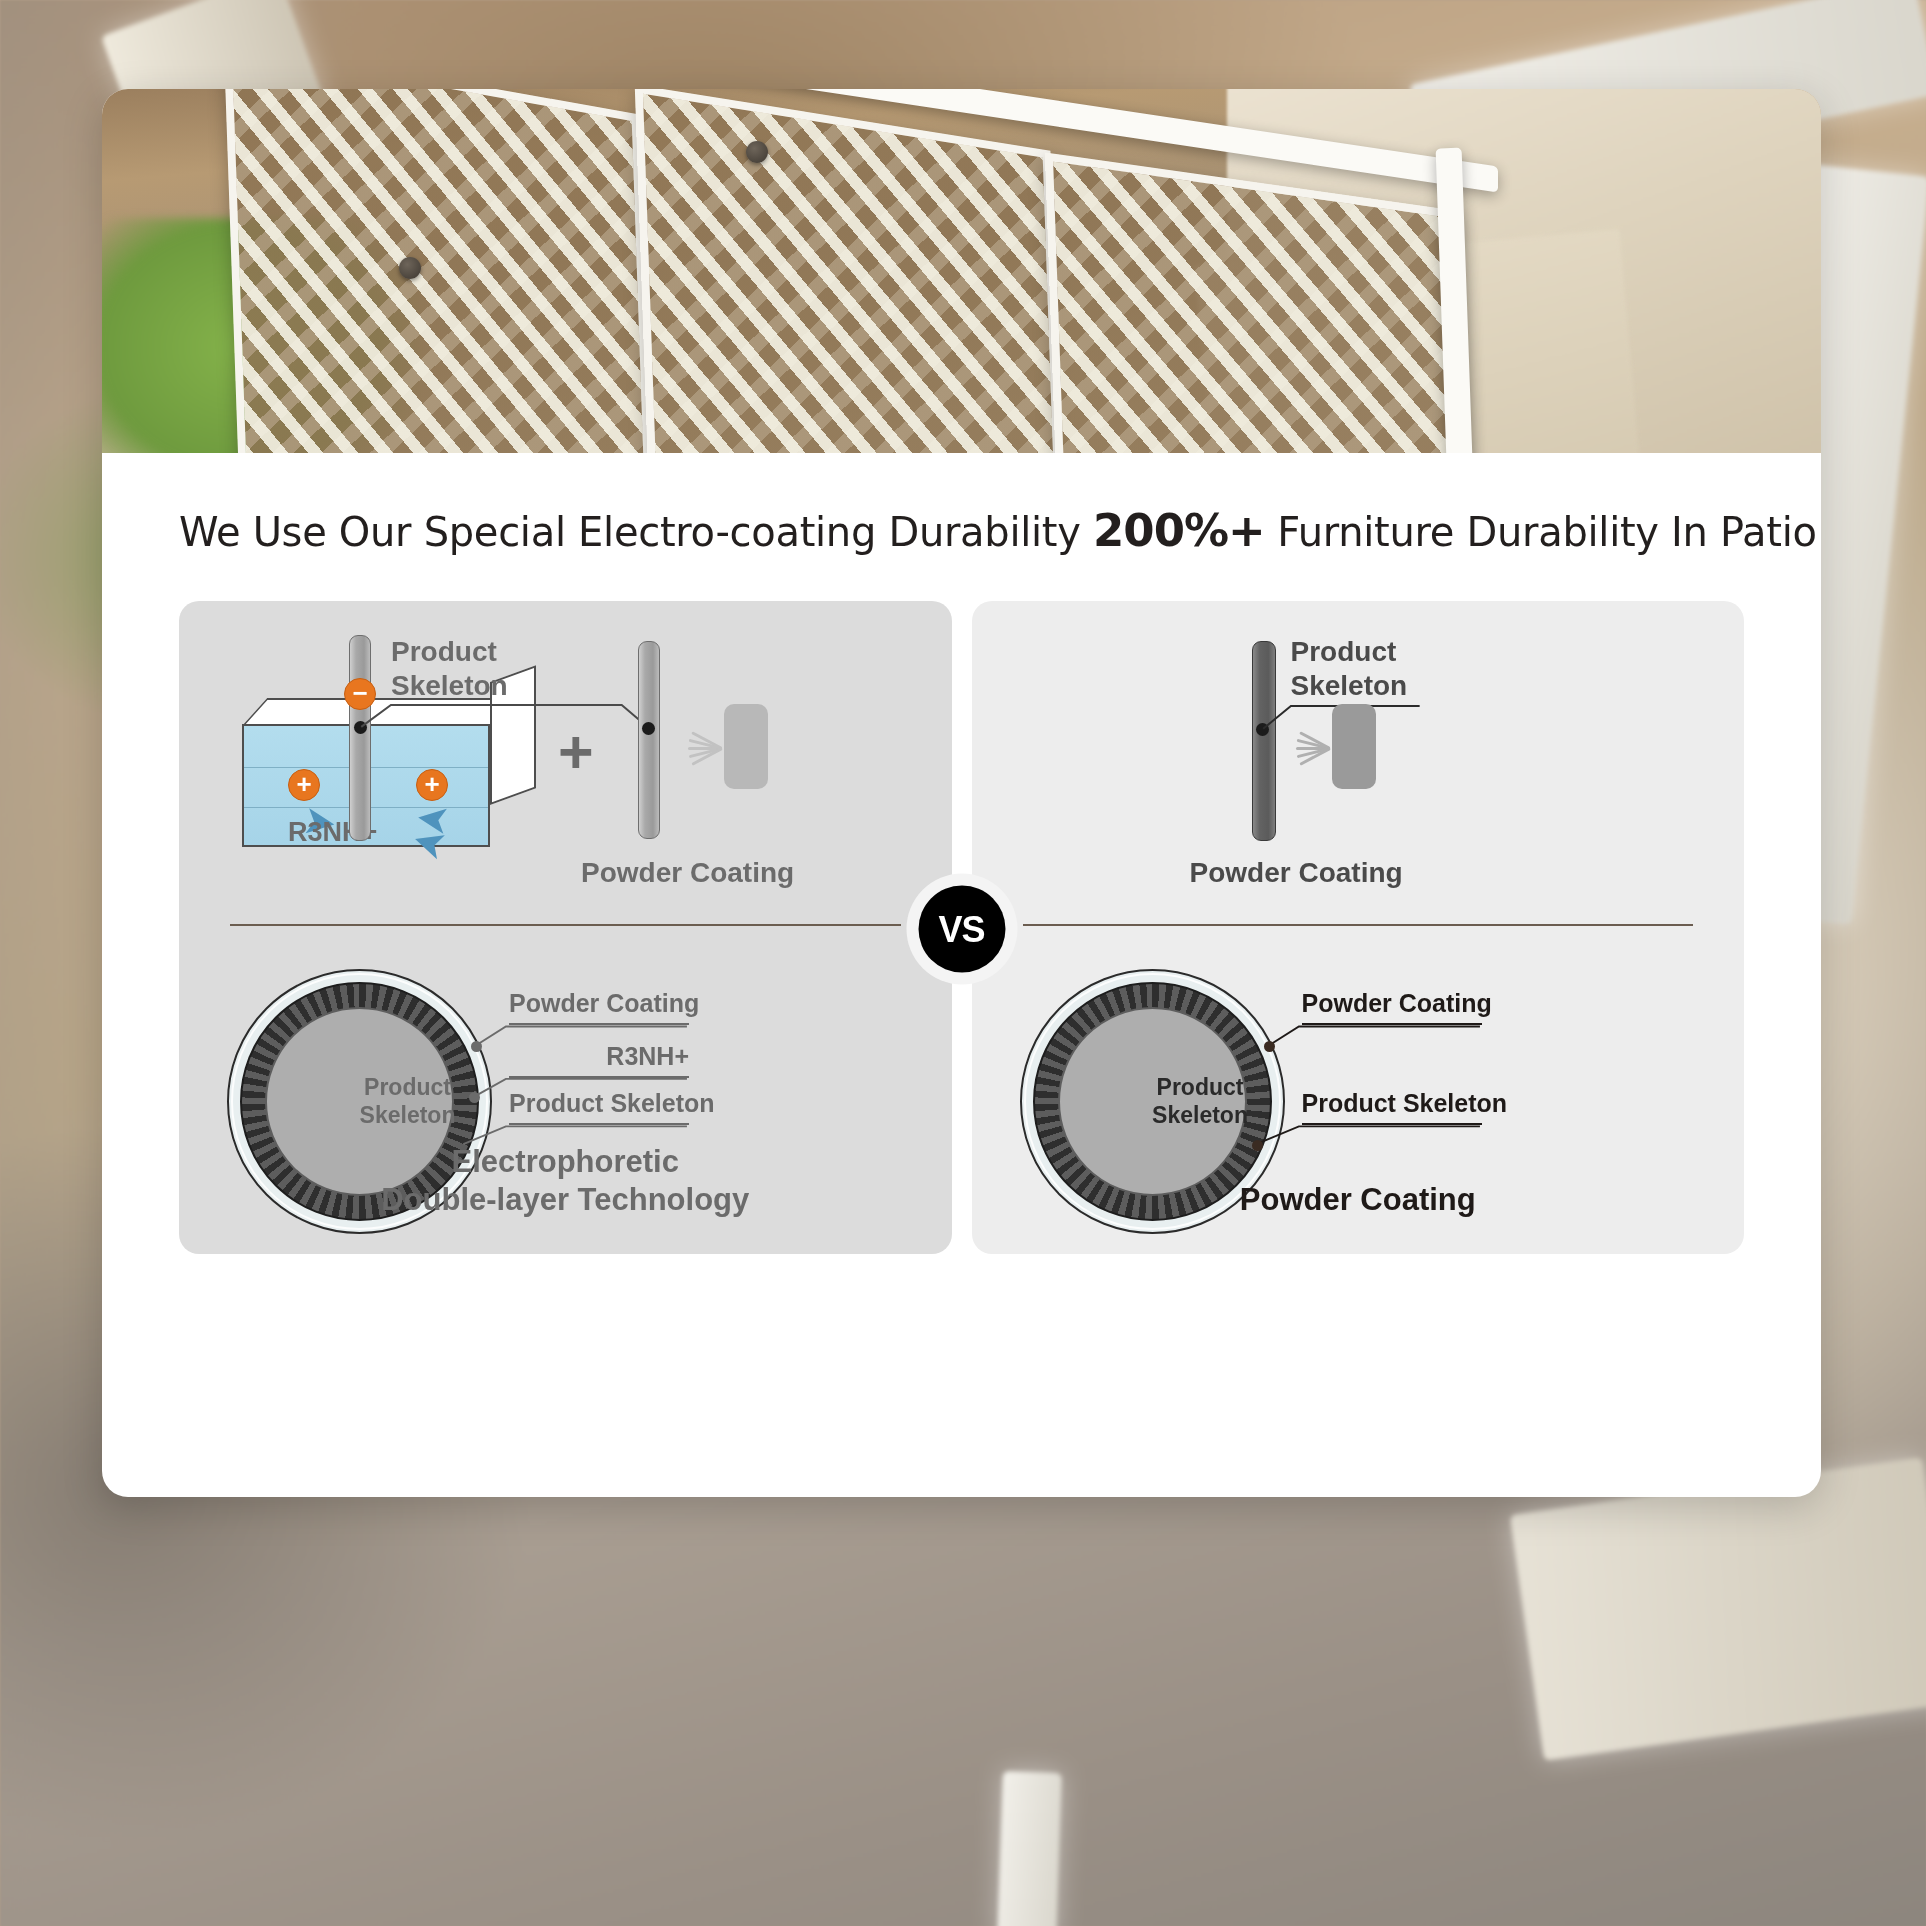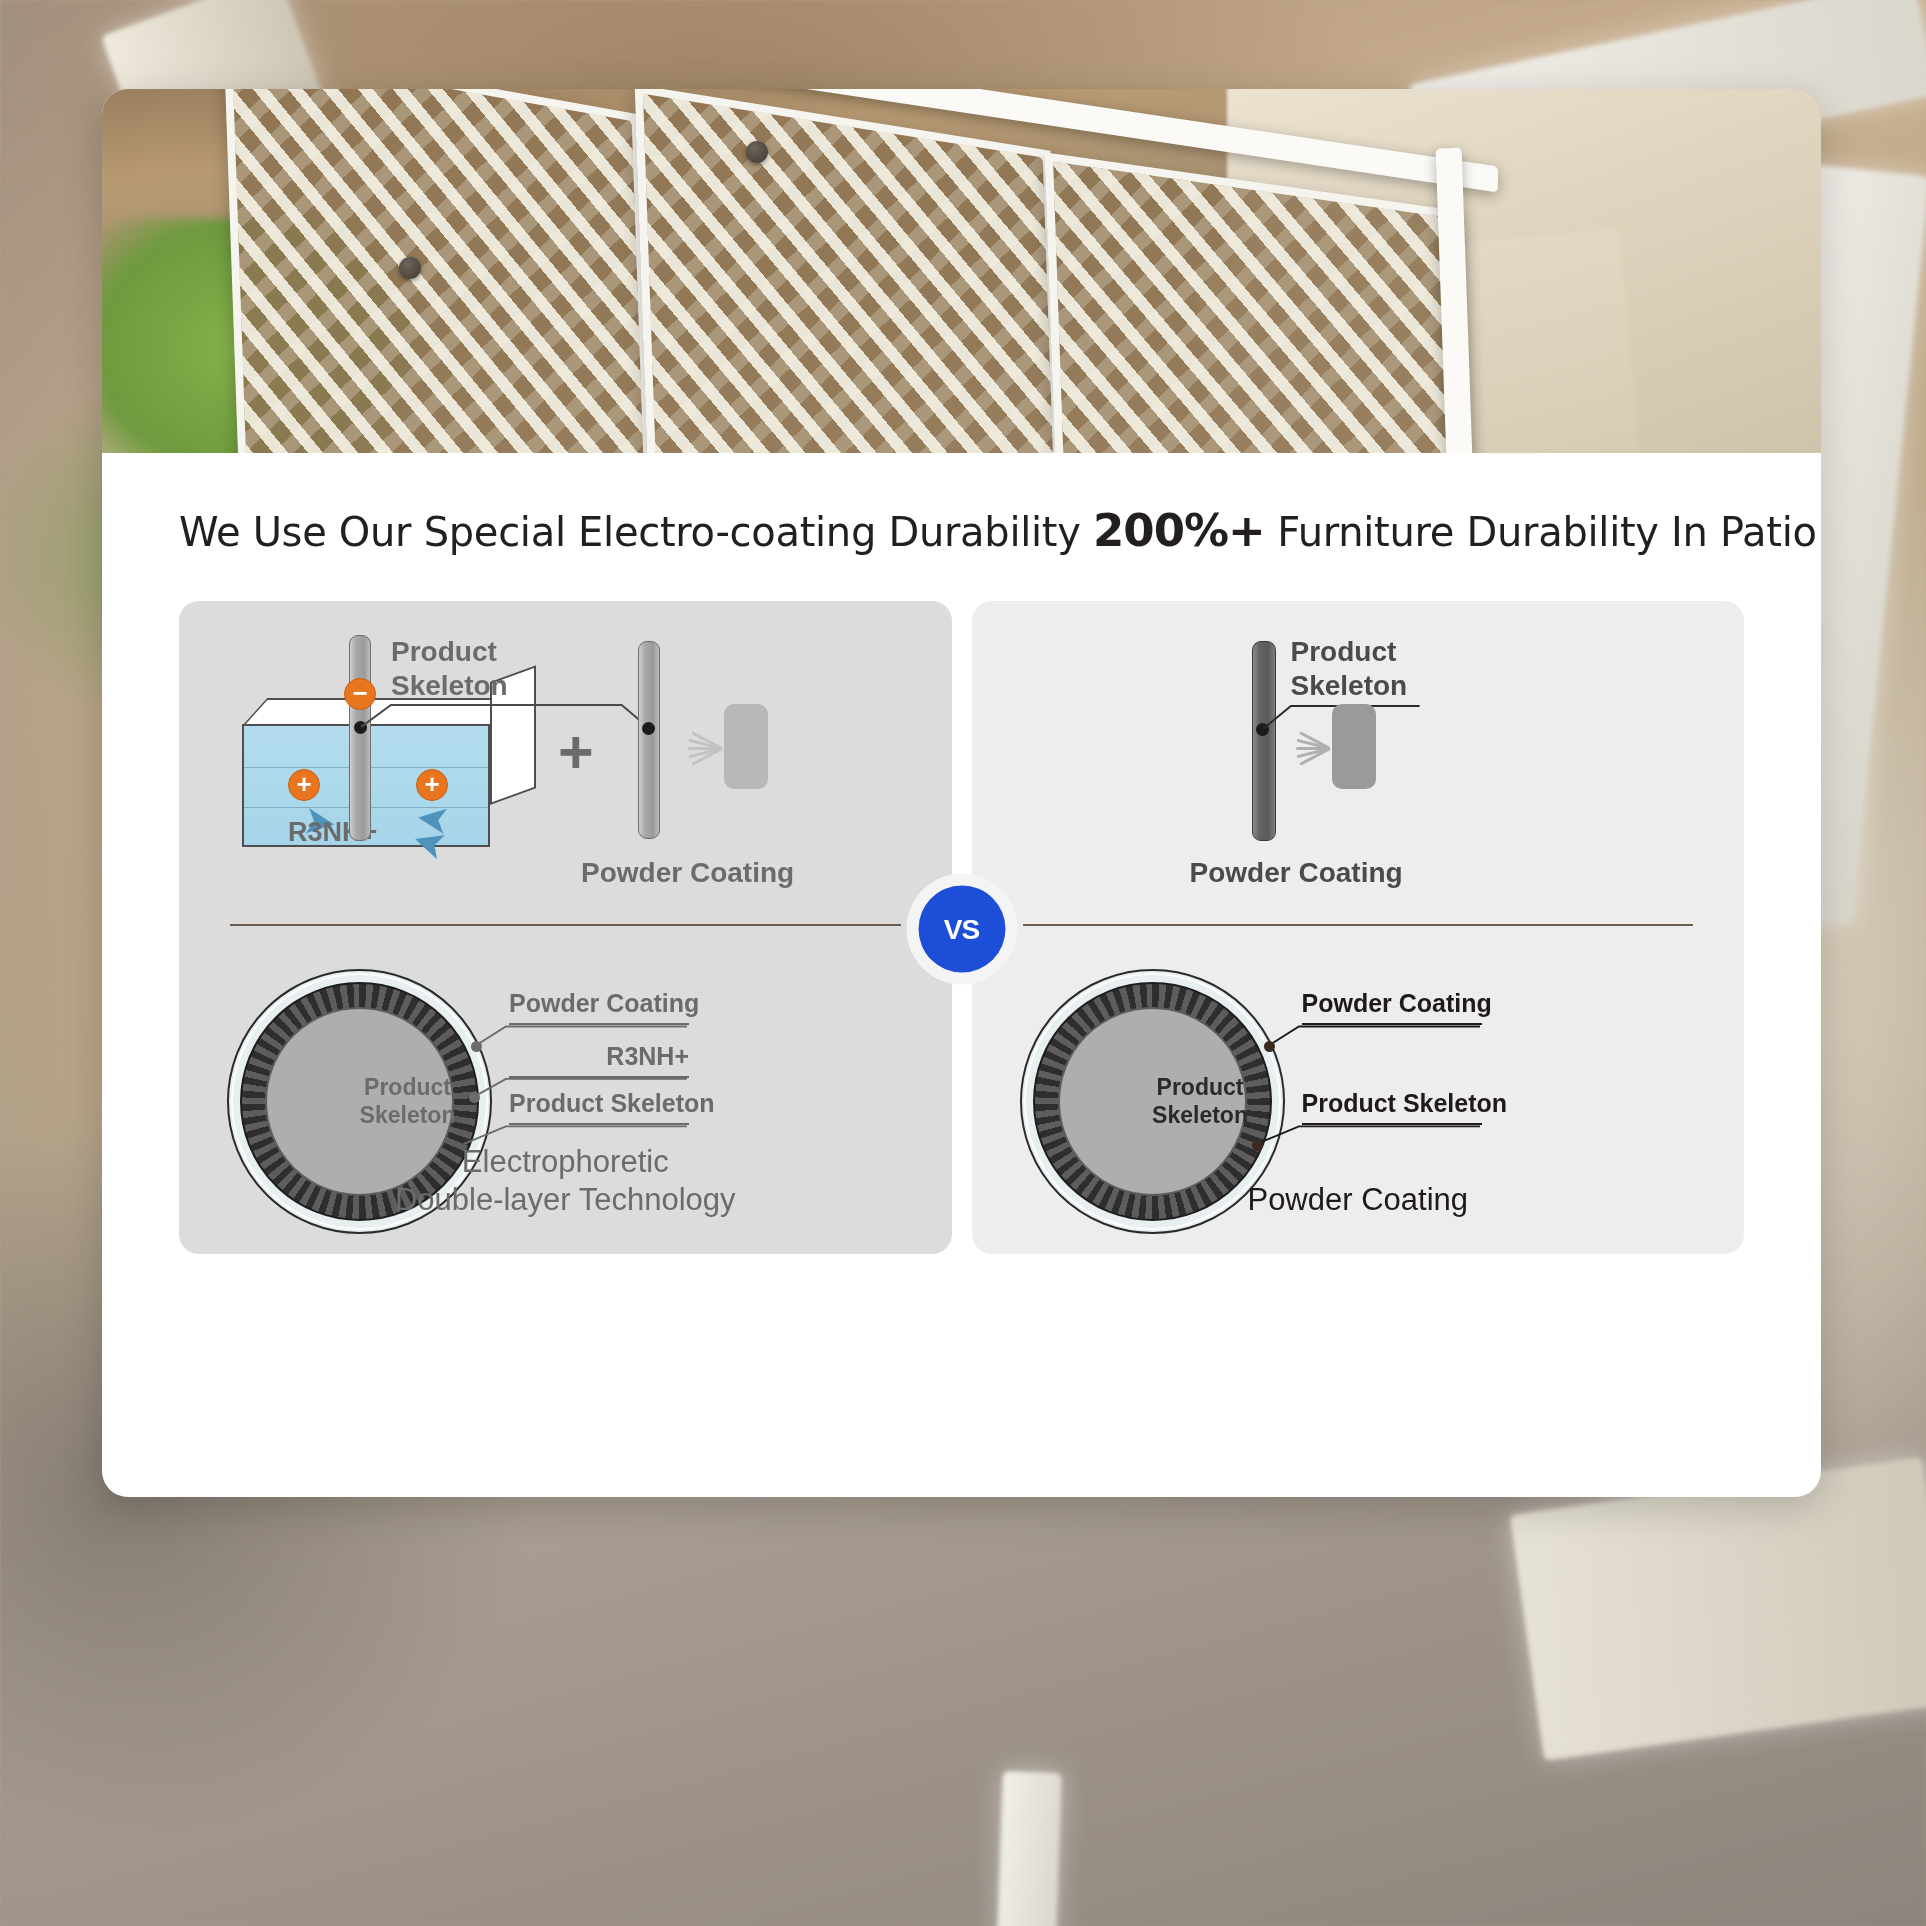--- a/index.html
+++ b/index.html
@@ -130,23 +130,23 @@
   .panel.left{background:#dcdcdc;}
   .panel.right{background:#ededed;}
 
   .vs-wrap{
     position:absolute;left:50%;top:328px;transform:translate(-50%,-50%);
     width:111px;height:111px;border-radius:50%;
     background:#f4f4f4;display:flex;align-items:center;justify-content:center;
     z-index:9;
   }
   .vs-badge{
-    width:87px;height:87px;border-radius:50%;background:#1d4ed8;
+    width:87px;height:87px;border-radius:50%;background:#000000;
     display:flex;align-items:center;justify-content:center;
-    color:#fff;font-weight:700;font-size:28px;letter-spacing:-1px;
+    color:#fff;font-weight:700;font-size:36px;letter-spacing:-1px;
     font-family:"Liberation Sans", sans-serif;
   }
 
   
   .pdiv{
     position:absolute;height:2px;background:#6b5d50;
     left:51px;right:51px;top:323px;
   }
 
   
@@ -246,21 +246,21 @@
     font-family:"Liberation Sans", sans-serif;padding-bottom:5px;
   }
   .callout.dk .ctext{color:#1f1a18;}
   .callout .cline{height:2px;background:#6b6b6b;}
   .callout.dk .cline{background:#1f1a18;}
   .cdot{position:absolute;width:11px;height:11px;border-radius:50%;background:#6b6b6b;}
   .cdot.dk{background:#3a2b22;}
 
   .panel-caption{
     position:absolute;left:0;right:0;bottom:34px;text-align:center;
-    font-weight:400;font-size:31px;line-height:1.25;color:#6b6b6b;
+    font-weight:700;font-size:31px;line-height:1.25;color:#6b6b6b;
     font-family:"Liberation Sans", sans-serif;
   }
   .panel-caption.dk{color:#1f1a18;}
   svg{overflow:visible;}
 </style>
 </head>
 <body>
 
 <div id="bg-photo">
   <div class="rail r1"></div>

